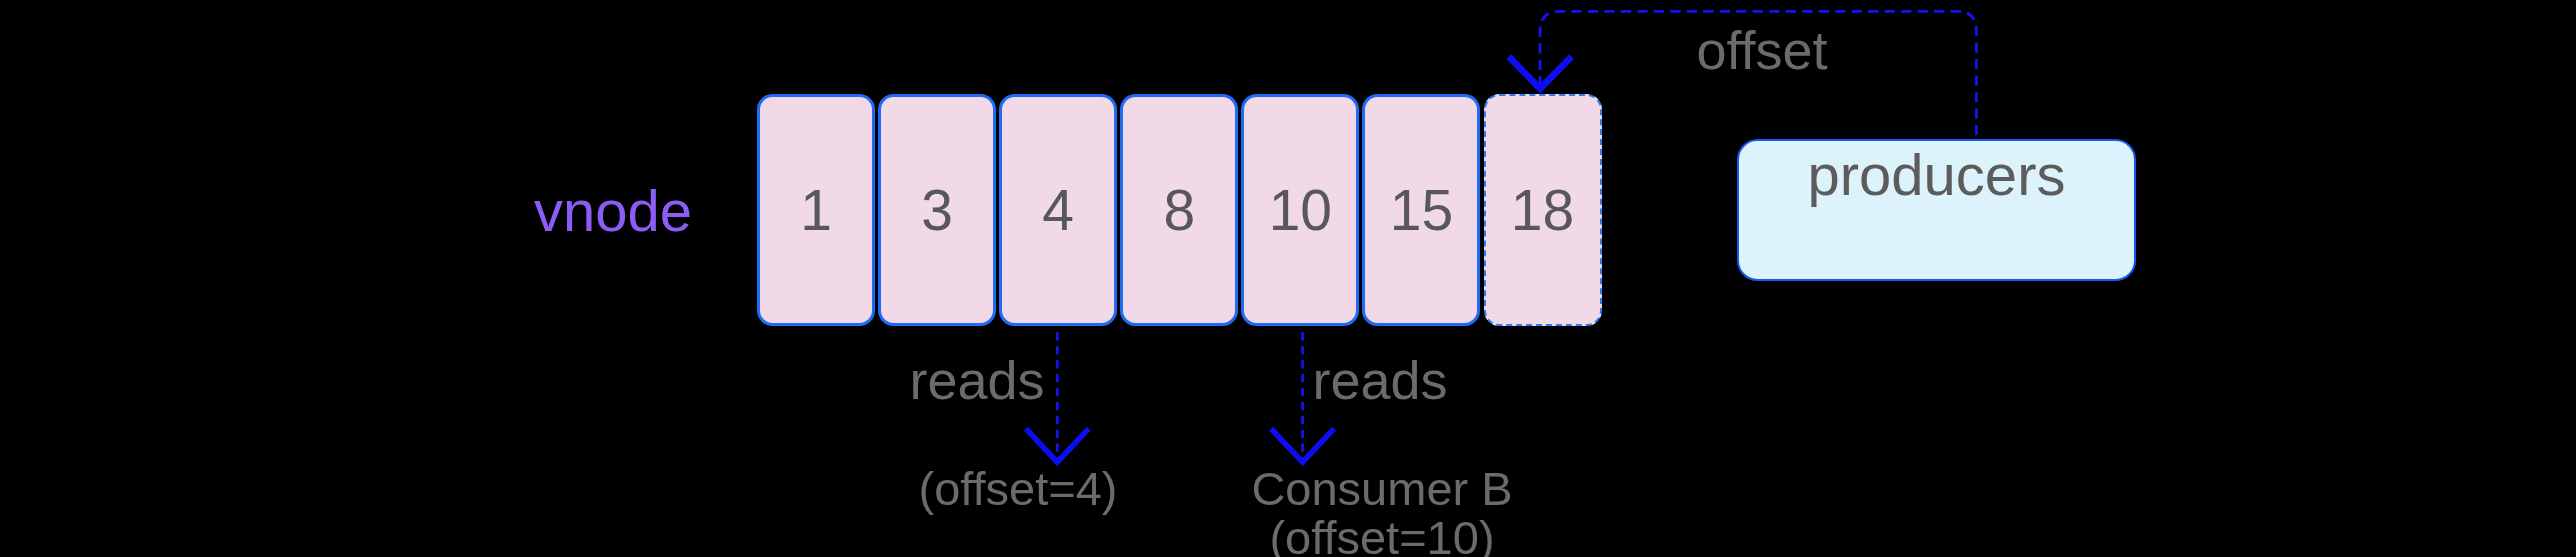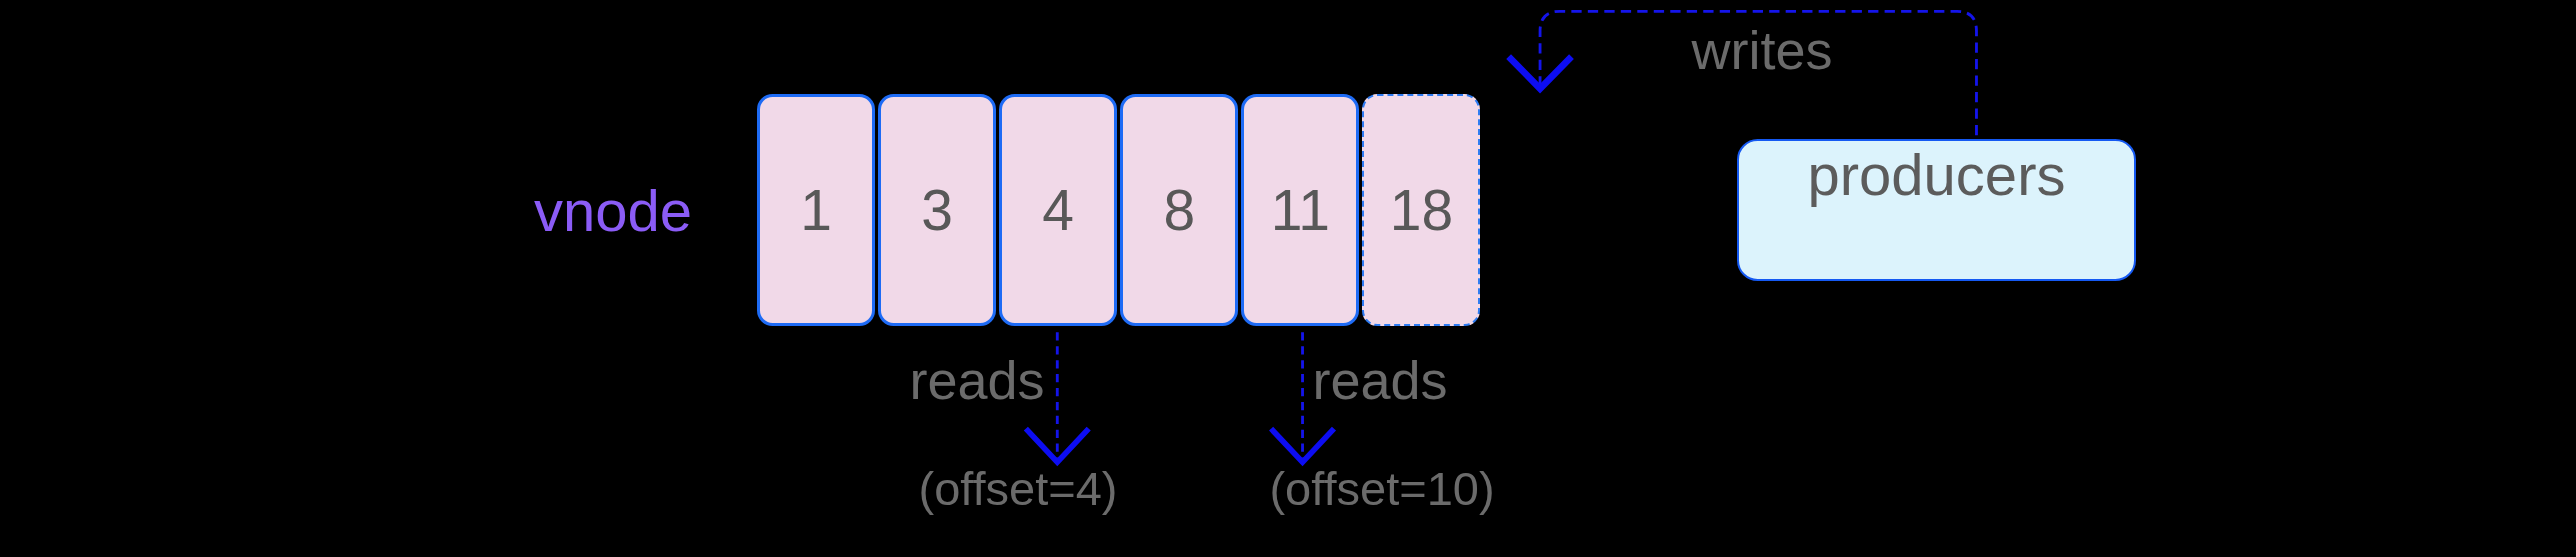--- a/index.html
+++ b/index.html
@@ -115,54 +115,58 @@
       </div>
 
       <div class="cell">
         <span class="num">4</span>
       </div>
 
       <div class="cell">
         <span class="num">8</span>
       </div>
 
+      <div class="cell">
+        <span class="num">10</span>
+      </div>
 
       <div class="cell">
-        <span class="num">11</span>
+        <span class="num">15</span>
       </div>
 
       <div class="cell dashed">
         <span class="num">18</span>
       </div>
     </div>
 
   <svg class="arrows" viewBox="0 0 5314 1083">
 
     <path d="M 2989 168 L 2989 60 Q 2989 22 3027 22 L 3798 22 Q 3836 22 3836 60 L 3836 265" fill="none" stroke="#1414EA" stroke-width="5.5" stroke-dasharray="20 12"></path>
 
     <polyline points="2928,110 2989,172 3050,110" fill="none" stroke="#0D0DF2" stroke-width="13"></polyline>
 
     <line x1="2052" y1="645" x2="2052" y2="890" stroke="#1414EA" stroke-width="5.5" stroke-dasharray="16 11"></line>
     <polyline points="1991,832 2052,897 2113,832" fill="none" stroke="#0D0DF2" stroke-width="11"></polyline>
 
     <line x1="2528" y1="645" x2="2528" y2="890" stroke="#1414EA" stroke-width="5.5" stroke-dasharray="16 11"></line>
     <polyline points="2467,832 2528,897 2589,832" fill="none" stroke="#0D0DF2" stroke-width="11"></polyline>
   </svg>
 
-  <div class="label writes-label">writes</div>
+  <div class="label writes-label">offset</div>
 
   <div class="producers-box">
     <span class="producers-text">producers</span>
   </div>
 
   <div class="label reads-label-a">reads</div>
   <div class="label reads-label-b">reads</div>
 
   <div class="consumer consumer-a">
     <div>(offset=4)</div>
   </div>
 
   <div class="consumer consumer-b">
+    <div>Consumer B</div>
     <div>(offset=10)</div>
   </div>
 
 </div>
 
 
 </body></html>

